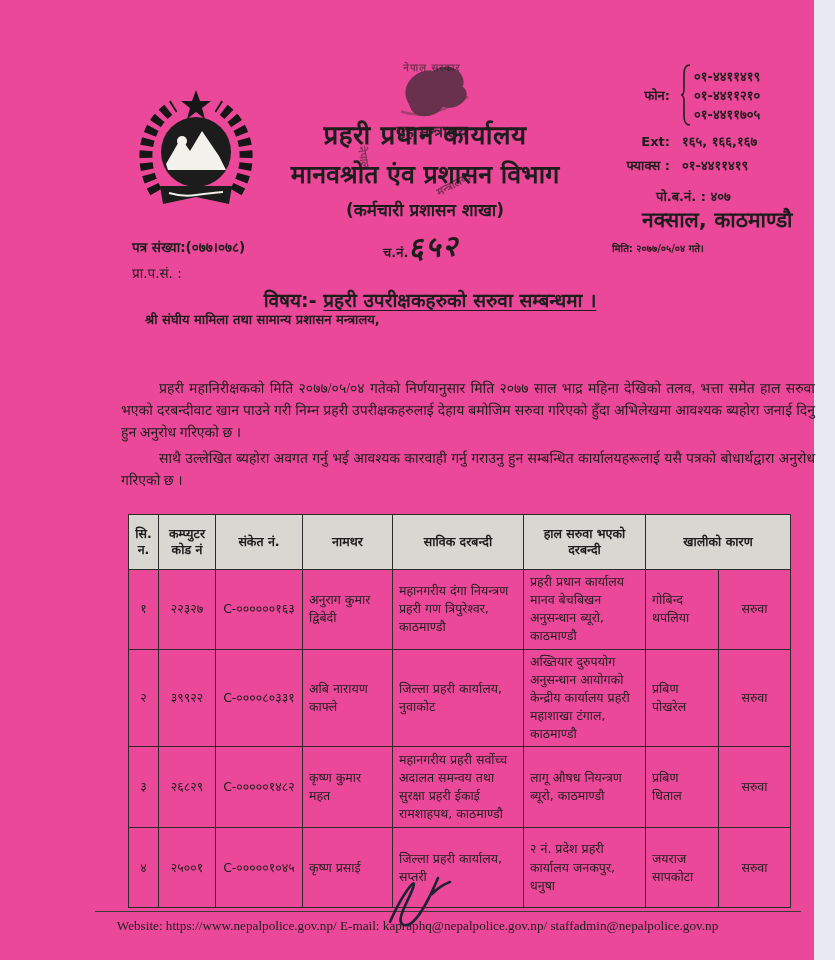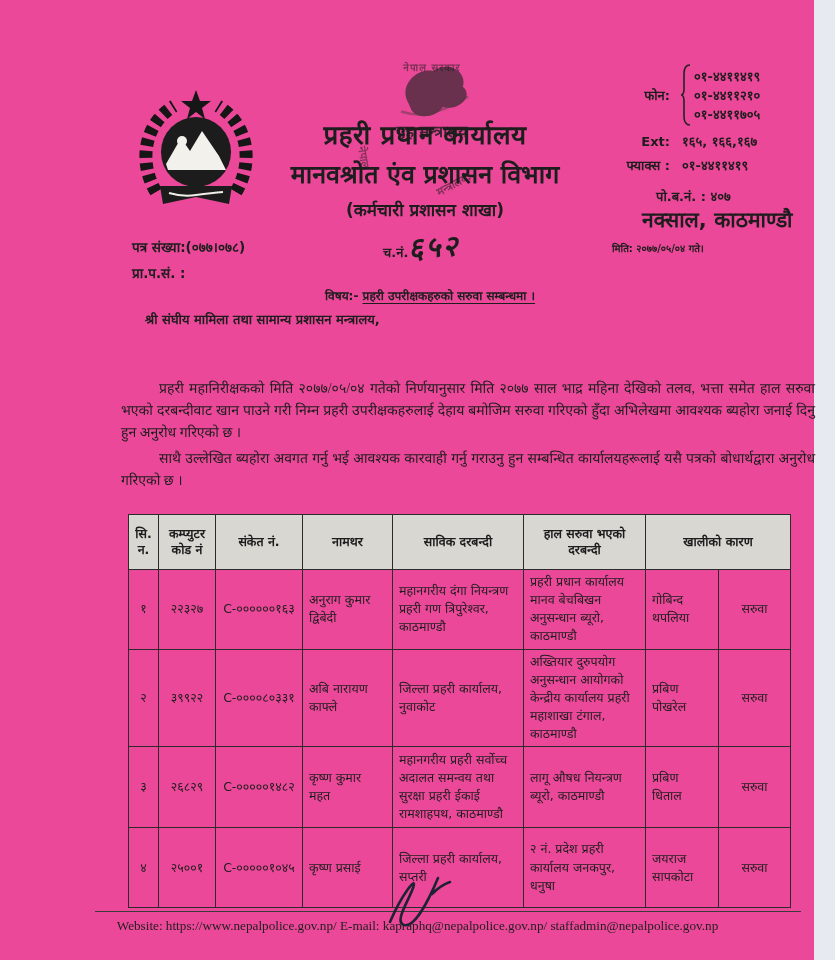--- a/index.html
+++ b/index.html
@@ -31,28 +31,28 @@
   .phone-row { display:flex; align-items:center; }
   .phone-brace { margin:0 2px 0 10px; flex:none; }
   .phone-list div { font-weight:bold; line-height:19px; }
   .ext-row, .fax-row { margin-top:6px; }
   .pobox { margin-top:13px; margin-left:44px; font-weight:bold; }
   .place { margin-top:0; margin-left:30px; font-size:21px; font-weight:bold; }
   .dateline { margin-top:8px; font-weight:bold; font-size:10px; }
 
   
   .letter-no { position:absolute; left:132px; top:238px; font-size:13.5px; font-weight:bold; }
-  .pra-pa-sa { position:absolute; left:132px; top:264px; font-size:13.5px; font-weight:bold; }
+  .pra-pa-sa { position:absolute; left:132px; top:264px; font-size:13.5px; font-weight:normal; }
   .cha-no { position:absolute; left:383px; top:226px; }
   .cha-no-label { font-size:13px; font-weight:bold; }
   .cha-no-value { font-family:"DejaVu Serif", serif; font-style:italic; font-weight:bold;
                   font-size:29px; letter-spacing:2px; display:inline-block; transform:rotate(-4deg); }
 
   .subject { position:absolute; left:40px; top:287px; width:780px; text-align:center;
-             font-size:12px; font-weight:bold; }
+             font-size:19px; font-weight:bold; }
   .subject .u { text-decoration:underline; text-underline-offset:3px; }
 
   .addressee { position:absolute; left:121px; top:306px; font-size:13px; font-weight:bold; line-height:27px;margin-left:24px; }
   .addressee .u { text-decoration:underline; text-underline-offset:4px; }
 
   .para { position:absolute; left:121px; width:694px; font-size:14px; line-height:22px;
           text-align:justify; text-indent:38px;font-family:Liberation Serif, serif; }
   .para1 { top:378px; }
   .para2 { top:448px; }
 

